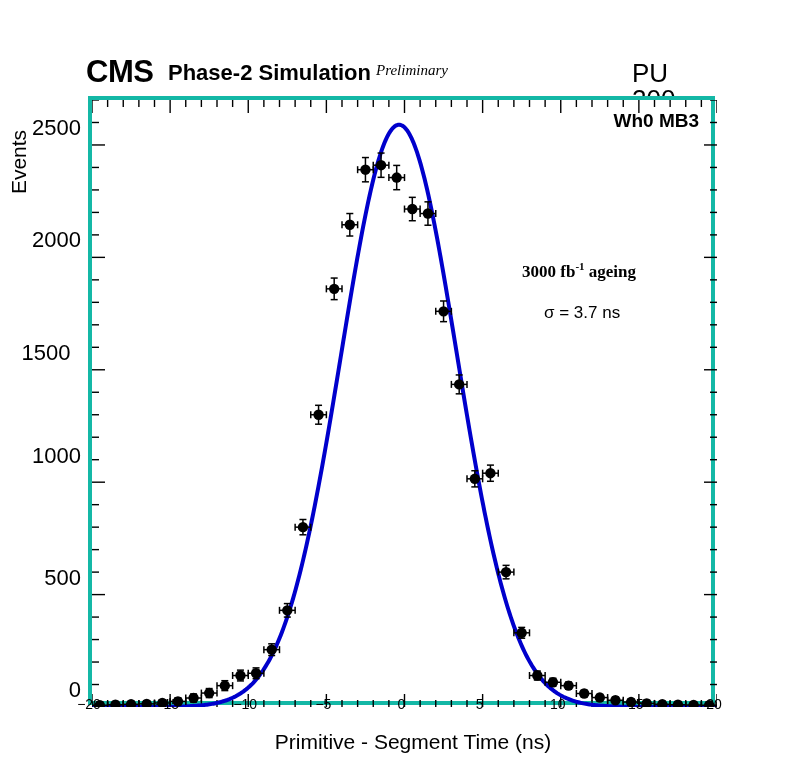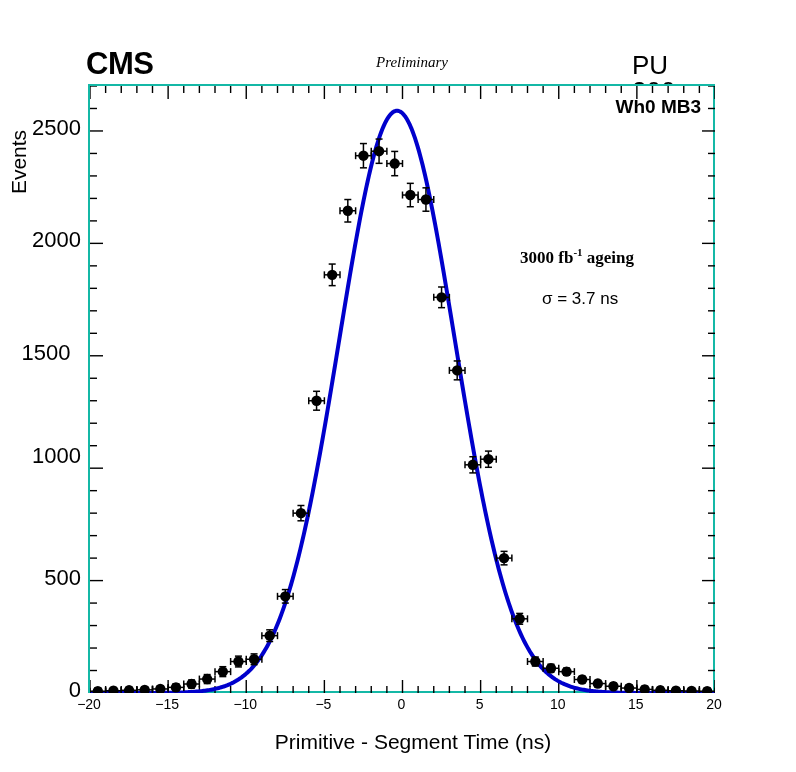--- a/index.html
+++ b/index.html
@@ -1,33 +1,33 @@
 <!DOCTYPE html>
 <html><head>
 <meta charset="utf-8">
 <style>
   html,body{margin:0;padding:0;background:#ffffff;}
   body{width:796px;height:772px;overflow:hidden;
        font-family:"Liberation Sans",sans-serif;color:#000;}
   #root{position:relative;width:796px;height:772px;}
 
   
-  .hdr{position:absolute;left:0;top:8px;width:708px;height:80px;}
+  .hdr{position:absolute;left:0;top:16px;width:708px;height:80px;}
   .cms-logo{position:absolute;left:86px;top:40px;font-size:31px;font-weight:bold;
             letter-spacing:-0.5px;line-height:1;font-family:"Liberation Sans",sans-serif;}
   .cms-sub{position:absolute;left:168px;top:46px;font-size:22px;font-weight:bold;
            line-height:1;font-family:"Liberation Sans",sans-serif;}
   .cms-prelim{position:absolute;left:376px;top:47px;font-size:15px;font-style:italic;
               line-height:1;font-family:"Liberation Serif",serif;}
   .cms-pu{position:absolute;left:632px;top:44px;font-size:26px;font-weight:normal;
           line-height:1;font-family:"Liberation Sans",sans-serif;}
 
   
-  .frame{position:absolute;left:88px;top:84px;width:627px;height:609px;
-         border:2px solid #14b8a6;box-sizing:border-box;background:#fff;}
+  .frame{position:absolute;left:88px;top:96px;width:627px;height:609px;
+         border:4px solid #14b8a6;box-sizing:border-box;background:#fff;}
 
   
   .lbl-region{position:absolute;right:12px;top:10px;font-size:19px;font-weight:bold;
               font-family:"Liberation Sans",sans-serif;white-space:nowrap;}
   .lbl-ageing{position:absolute;left:430px;top:160px;font-size:17px;font-weight:bold;
               font-family:"Liberation Serif",serif;white-space:nowrap;}
   .lbl-ageing sup{font-size:11px;vertical-align:super;}
   .lbl-sigma{position:absolute;left:452px;top:203px;font-size:17px;
              font-family:"Liberation Sans",sans-serif;white-space:nowrap;}
 
@@ -47,20 +47,21 @@
 
   svg{display:block;}
 </style>
 </head>
 <body>
 
 <div id="root">
 
   <div class="hdr">
     <span class="cms-logo">CMS</span>
+    <span class="cms-sub">Phase-2 Simulation</span>
     <span class="cms-prelim">Preliminary</span>
     <span class="cms-pu">PU 200</span>
   </div>
 
   <div class="xtitle">
     <span class="xtitle-inner">Primitive - Segment Time (ns)</span>
   </div>
   <div class="ytitle">Events</div>
 
   <div class="frame">

